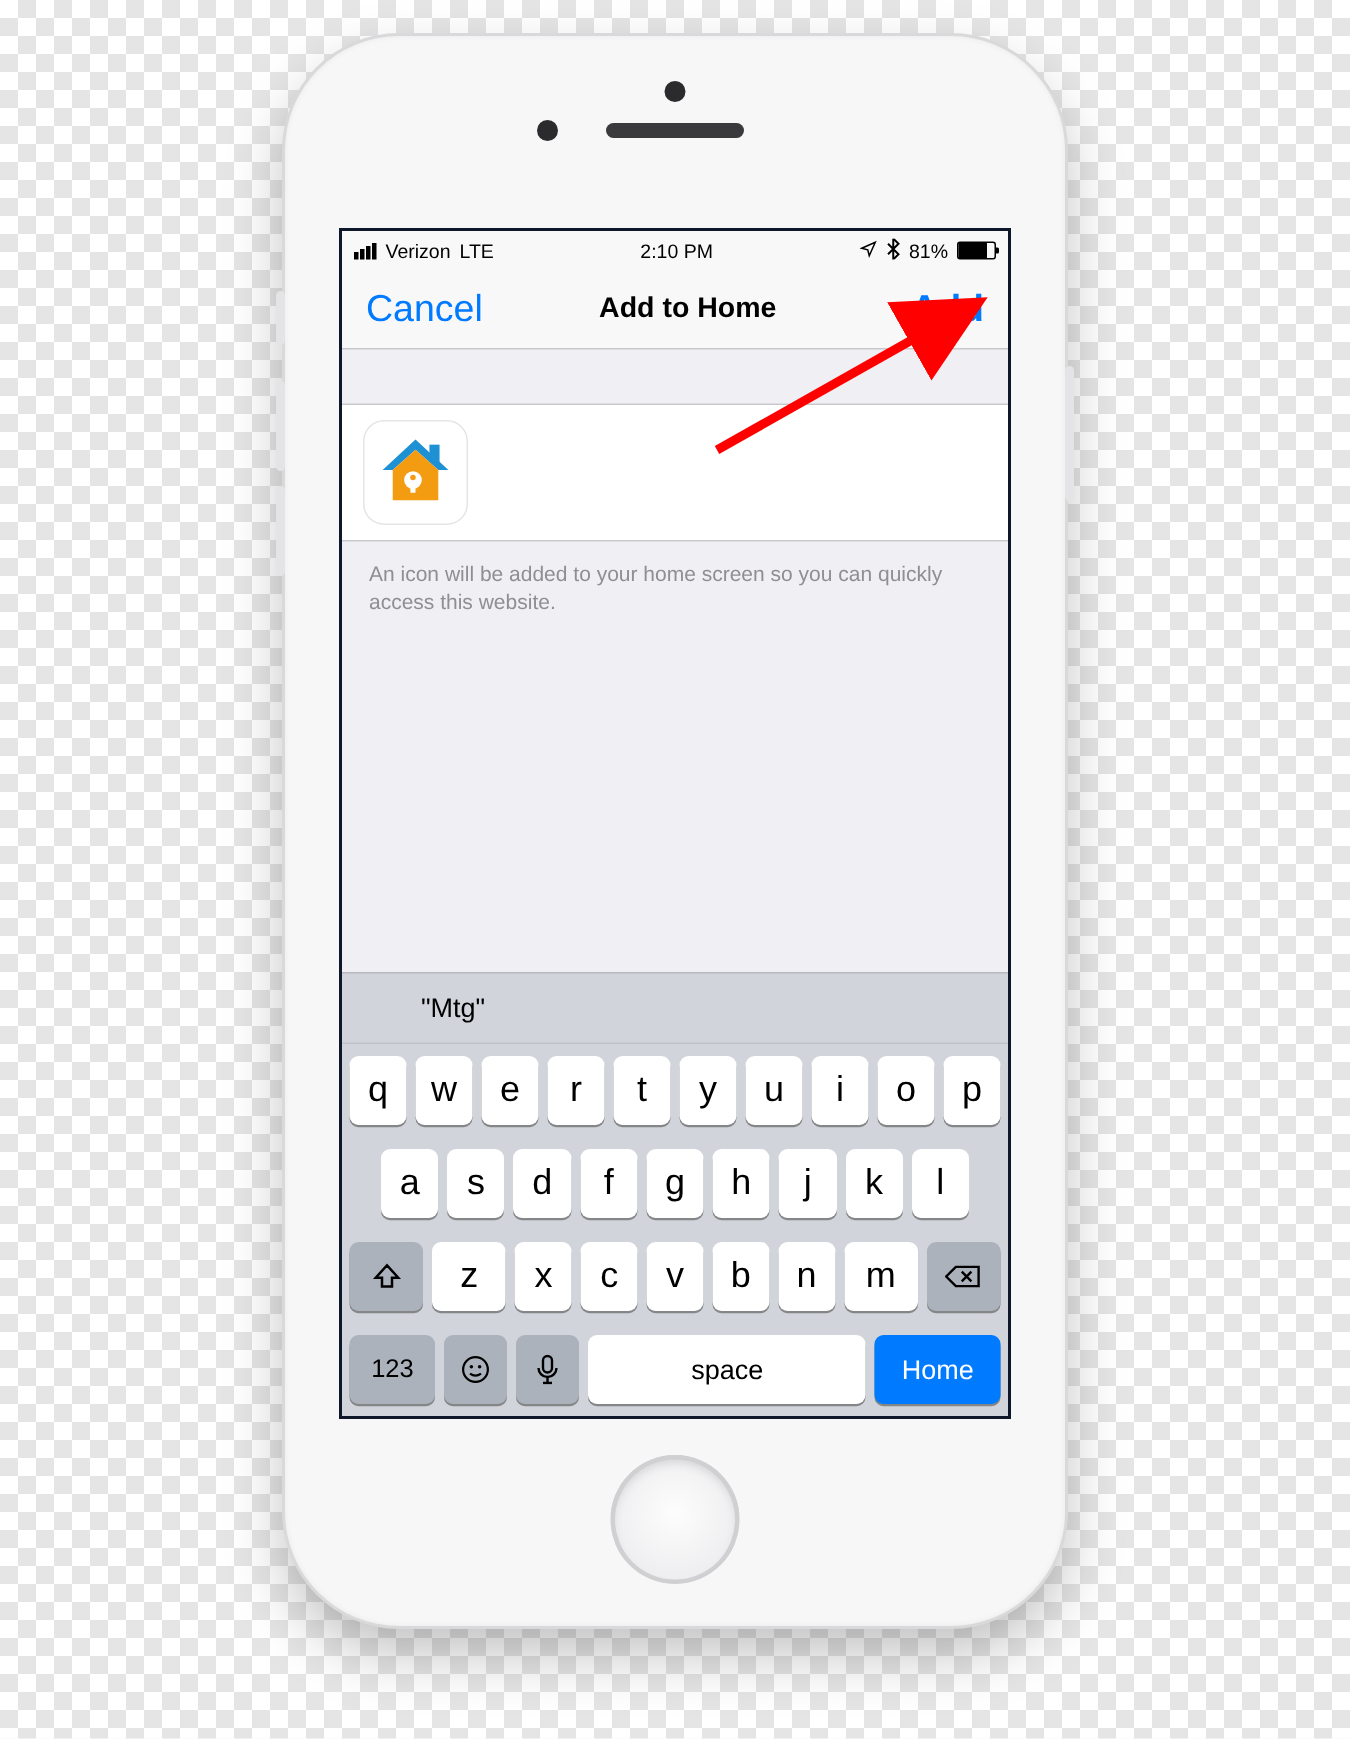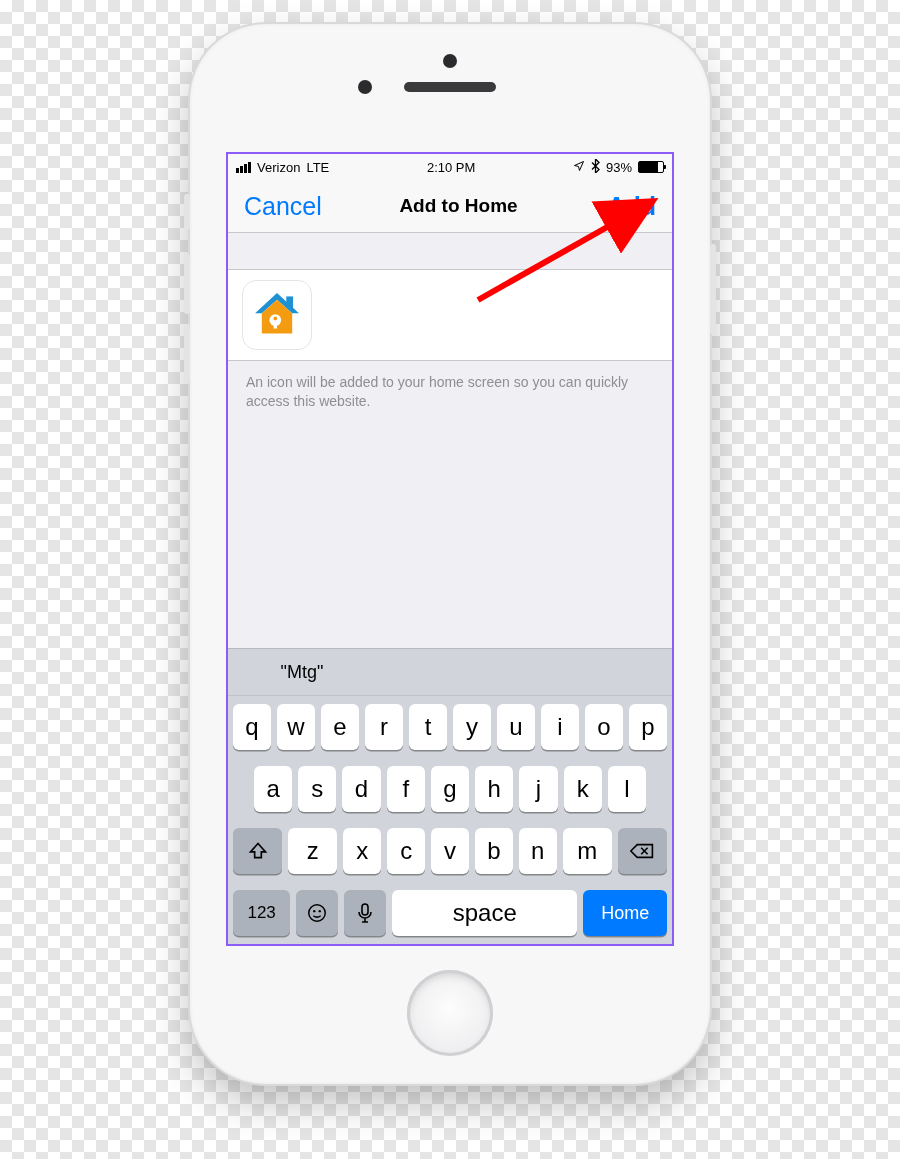--- a/index.html
+++ b/index.html
@@ -41,21 +41,21 @@
   .home-btn{position:absolute;bottom:28px;left:50%;transform:translateX(-50%);width:86px;height:86px;border-radius:50%;background:radial-gradient(circle at 50% 45%,#fdfdfd,#e7e7ea);box-shadow:inset 0 0 0 3px #d0d0d3, inset 0 4px 8px rgba(0,0,0,.15);}
   .side-btn{position:absolute;background:#e4e4e6;border-radius:4px;}
   .side-btn.pwr{right:-6px;top:220px;width:6px;height:90px;}
   .side-btn.mute{left:-6px;top:170px;width:6px;height:36px;}
   .side-btn.vu{left:-6px;top:230px;width:6px;height:60px;}
   .side-btn.vd{left:-6px;top:300px;width:6px;height:60px;}
 
   .screen{
     position:absolute;top:128px;left:36px;right:36px;bottom:138px;
     background:var(--ios-bg);
-    border:2px solid #8b5cf6;
+    border:2px solid #0f172a;
     overflow:hidden;
     display:flex;flex-direction:column;
   }
 
   
   .status{height:26px;background:#f8f8f8;display:flex;align-items:center;justify-content:space-between;padding:0 8px;font-size:13px;font-weight:500;color:#000;}
   .status .left,.status .right{display:flex;align-items:center;gap:6px;}
   .bars{display:inline-flex;align-items:flex-end;gap:1px;}
   .bars i{display:block;width:3px;background:#000;}
   .bars i:nth-child(1){height:5px}.bars i:nth-child(2){height:7px}.bars i:nth-child(3){height:9px}.bars i:nth-child(4){height:11px}
@@ -88,21 +88,21 @@
   .krow{display:flex;gap:6px;padding:8px 5px;}
   .krow.r2{padding-left:26px;padding-right:26px;}
   .key{flex:1;height:46px;border-radius:6px;background:var(--key-bg);box-shadow:0 1.5px 0 var(--key-shadow);display:flex;align-items:center;justify-content:center;font-size:24px;color:#000;cursor:pointer;user-select:none;}
   .key.dark{background:var(--key-dark);}
   .key.fn{font-size:17px;}
   .krow.r3 .key:first-child,.krow.r3 .key:last-child{flex:1.3;}
   .krow.r4{gap:6px;}
   .krow.r4 .key{height:46px;}
   .key.num{flex:1.3;}
   .key.emoji,.key.mic{flex:0 0 42px;}
-  .key.space{flex:4.2;font-size:24px;text-align:center;}
+  .key.space{flex:4.2;font-size:18px;text-align:center;}
   .key.done{flex:1.9;background:var(--ios-blue);color:#fff;font-size:18px;}
 
   .arrow{position:absolute;pointer-events:none;}
 </style>
 </head>
 <body>
 
 <div class="phone">
   <div class="camera"></div>
   <div class="sensor"></div>
@@ -131,21 +131,21 @@
         <span>
           <svg width="12" height="12" viewBox="0 0 24 24">
               <path fill="none" stroke="#000" stroke-width="2" d="M3 11 L21 3 L13 21 L11 13 Z"></path>
             </svg>
         </span>
         <span>
           <svg width="9" height="14" viewBox="0 0 10 16">
               <path fill="none" stroke="#000" stroke-width="1.5" d="M5 0 L5 16 L9 12 L1 4 M5 0 L9 4 L1 12"></path>
             </svg>
         </span>
-        <span>93%</span>
+        <span>81%</span>
         <span class="battery">
             <span class="batt">
               <i></i>
             </span>
           </span>
       </div>
     </div>
 
     <div class="nav">
       <button>Cancel</button>

